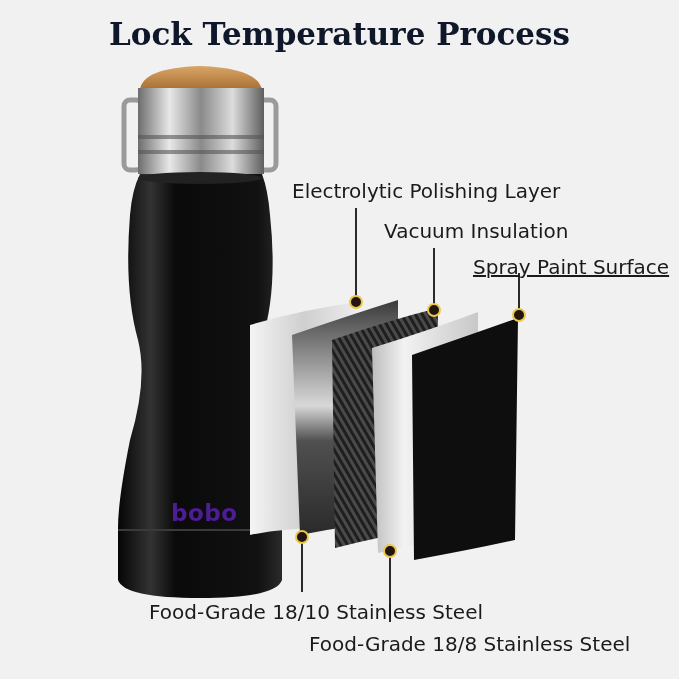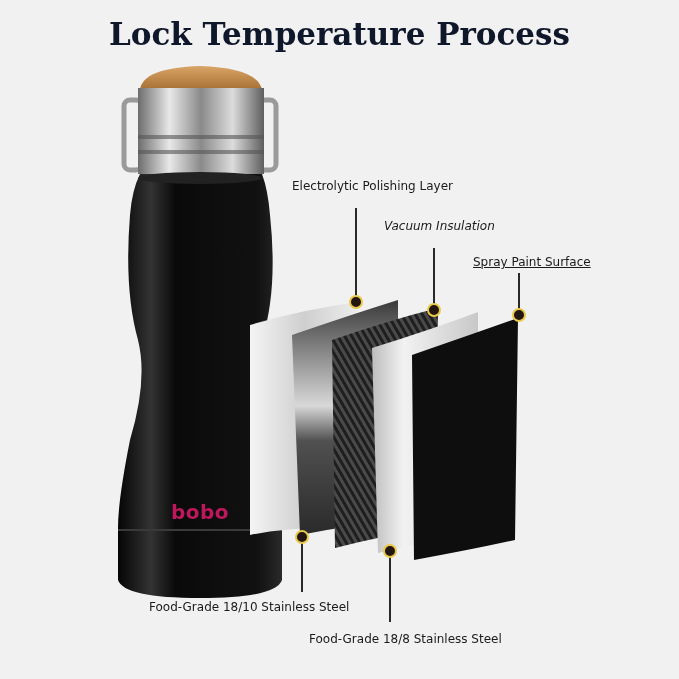--- a/index.html
+++ b/index.html
@@ -1,22 +1,22 @@
 <!DOCTYPE html>
 <html><head>
 <meta charset="utf-8">
 <style>
   html,body{margin:0;padding:0;}
   body{width:679px;height:679px;background:#f1f1f1;position:relative;overflow:hidden;font-family:"DejaVu Sans",sans-serif;}
   .title{position:absolute;left:0;top:16px;width:679px;text-align:center;font-family:"DejaVu Serif",serif;font-weight:bold;font-size:31px;color:#0f172a;letter-spacing:0px;}
-  .label{position:absolute;font-size:12px;color:#1a1a1a;white-space:nowrap;}
+  .label{position:absolute;font-size:20px;color:#1a1a1a;white-space:nowrap;}
   .leader{position:absolute;width:2px;background:#2a2a2a;}
   .dot{position:absolute;width:10px;height:10px;border-radius:50%;background:#231510;border:2px solid #e8c94a;box-sizing:content-box;}
   svg{position:absolute;left:0;top:0;}
-  .brand{position:absolute;left:171px;top:500px;font-size:20px;font-weight:bold;color:#be185d;letter-spacing:0.5px;}
+  .brand{position:absolute;left:171px;top:500px;font-size:23px;font-weight:bold;color:#4c1d95;letter-spacing:0.5px;}
 </style>
 </head>
 <body>
 
 <div class="title">Lock Temperature Process</div>
 
 <svg width="679" height="679">
   <defs>
     <linearGradient id="cap" x1="0" x2="1">
       <stop offset="0" stop-color="#6d6d6d"></stop>
@@ -86,16 +86,16 @@
 <div class="leader" style="left:301px;top:540px;height:52px;"></div>
 <div class="leader" style="left:389px;top:552px;height:70px;"></div>
 
 <div class="dot" style="left:349px;top:295px;"></div>
 <div class="dot" style="left:427px;top:303px;"></div>
 <div class="dot" style="left:512px;top:308px;"></div>
 <div class="dot" style="left:295px;top:530px;"></div>
 <div class="dot" style="left:383px;top:544px;"></div>
 
 <div class="label" style="left:292px;top:179px;">Electrolytic Polishing Layer</div>
-<div class="label" style="left:384px;top:219px;font-style:italic;">Vacuum Insulation</div>
+<div class="label" style="left:384px;top:219px;">Vacuum Insulation</div>
 <div class="label" style="left:473px;top:255px;text-decoration:underline;">Spray Paint Surface</div>
 <div class="label" style="left:109px;top:600px;margin-left:40px;">Food-Grade 18/10 Stainless Steel</div>
 <div class="label" style="left:309px;top:632px;">Food-Grade 18/8 Stainless Steel</div>
 
 </body></html>

